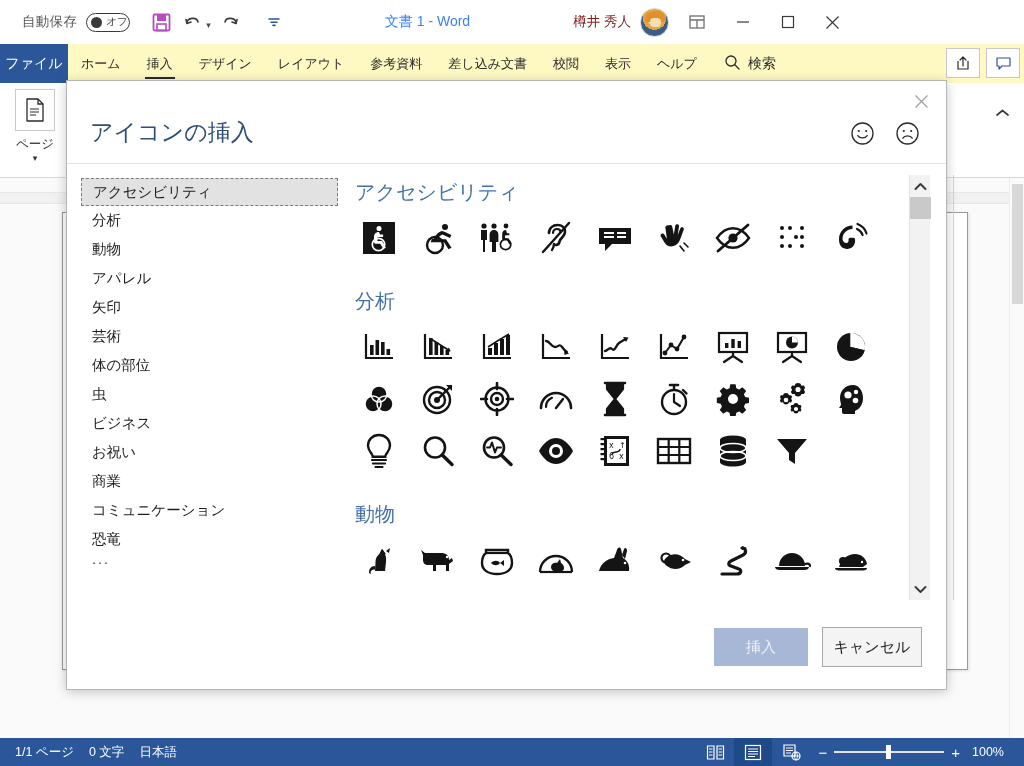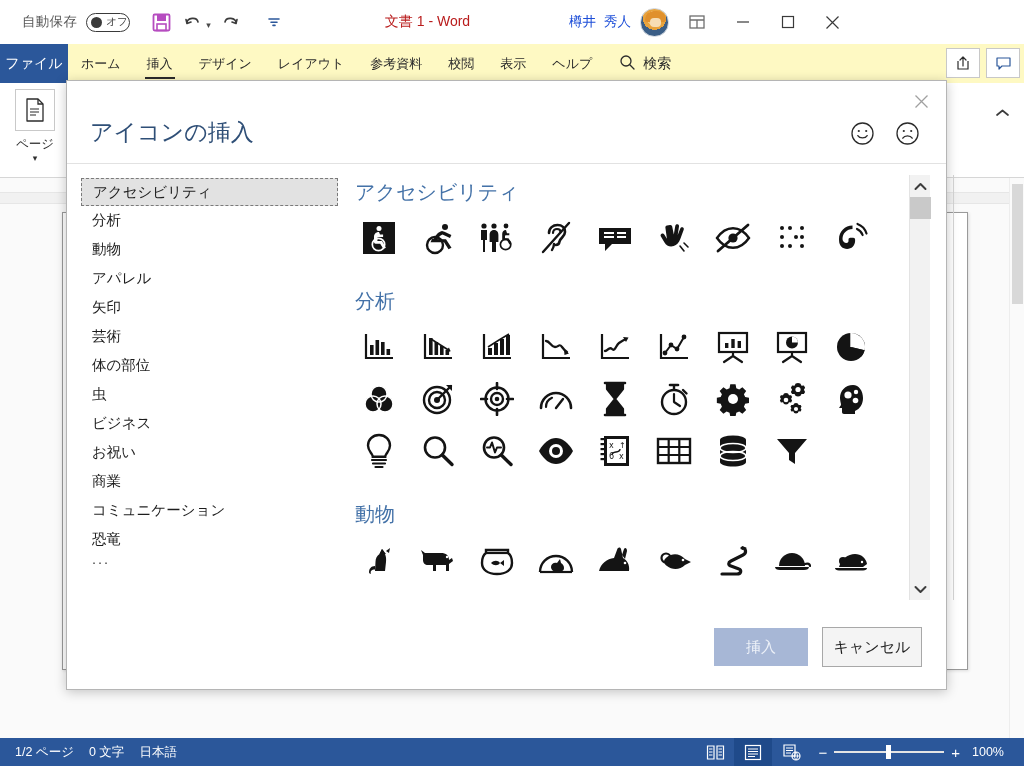--- a/index.html
+++ b/index.html
@@ -21,24 +21,24 @@
   .autosave-toggle {
     width: 44px; height: 19px; border: 1.4px solid #3a3a3a; border-radius: 10px;
     margin-left: 9px; display: flex; align-items: center; background: #fff;
   }
   .autosave-knob { width: 11px; height: 11px; border-radius: 50%; background: #3a3a3a; margin-left: 4px; }
   .autosave-off { font-size: 10.5px; color: #3a3a3a; margin-left: 4px; }
   .qat { display: flex; align-items: center; margin-left: 16px; gap: 2px; }
   .qat-btn { width: 30px; height: 30px; display: flex; align-items: center; justify-content: center; }
   .doc-title {
     position: absolute; left: 0; right: 0; text-align: center;
-    font-size: 14px; color: #b91c1c; top: 13px;
+    font-size: 14px; color: #3b82f6; top: 13px;
   }
   .user-area { position: absolute; right: 186px; top: 0; height: 44px; display: flex; align-items: center; gap: 9px; }
-  .user-name { font-size: 13.5px; color: #1d4ed8; font-family: Liberation Mono, monospace; }
+  .user-name { font-size: 13.5px; color: #7f1d1d; }
   .avatar {
     width: 29px; height: 29px; border-radius: 50%;
     background: radial-gradient(circle at 50% 34%, #f4c77c 0 34%, #e8a33d 34% 52%, #3b5e86 52% 100%);
     border: 1px solid #cfd6de; position: relative; overflow: hidden;
   }
   .avatar::before {
     content:""; position:absolute; left:4px; top:2px; width:21px; height:11px;
     background:#e0902c; border-radius: 11px 11px 3px 3px;
   }
   .avatar::after {
@@ -253,20 +253,21 @@
     </div>
   </div>
 
   <div class="ribbon-tabs">
     <div class="tab-file">ファイル</div>
     <div class="tab">ホーム</div>
     <div class="tab active">挿入</div>
     <div class="tab">デザイン</div>
     <div class="tab">レイアウト</div>
     <div class="tab">参考資料</div>
+    <div class="tab">差し込み文書</div>
     <div class="tab">校閲</div>
     <div class="tab">表示</div>
     <div class="tab">ヘルプ</div>
     <div class="search-box">
       <span>
         <svg width="17" height="17" viewBox="0 0 17 17">
             <circle cx="7" cy="7" r="5" fill="none" stroke="#2b2b2b" stroke-width="1.3"></circle>
             <path d="M10.8 10.8 L15 15" stroke="#2b2b2b" stroke-width="1.3" stroke-linecap="round"></path>
           </svg>
       </span>
@@ -779,21 +780,21 @@
       </div>
     </div>
 
     <div class="dlg-footer">
       <button class="btn-insert">挿入</button>
       <button class="btn-cancel">キャンセル</button>
     </div>
   </div>
 
   <div class="statusbar">
-    <span class="sb-item">1/2 ページ</span>
+    <span class="sb-item">1/1 ページ</span>
     <span class="sb-item">0 文字</span>
     <span class="sb-item">日本語</span>
 
     <div class="sb-right">
       <div class="sb-view">
         <svg width="19" height="17" viewBox="0 0 19 17">
             <path d="M1.5 2 H8 V15 H1.5 Z M11 2 H17.5 V15 H11 Z" fill="none" stroke="#fff" stroke-width="1.2"></path>
             <path d="M3 5 H6.5 M3 8 H6.5 M3 11 H6.5 M12.5 5 H16 M12.5 8 H16 M12.5 11 H16" stroke="#fff" stroke-width="1"></path>
           </svg>
       </div>

